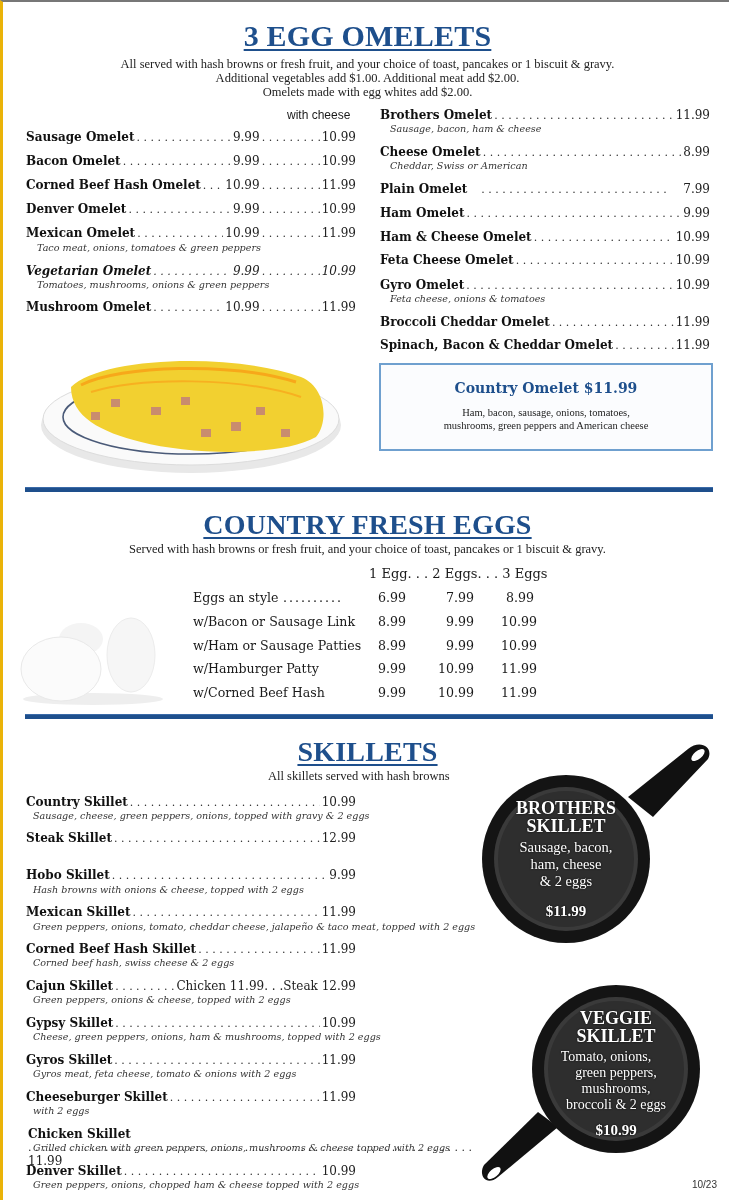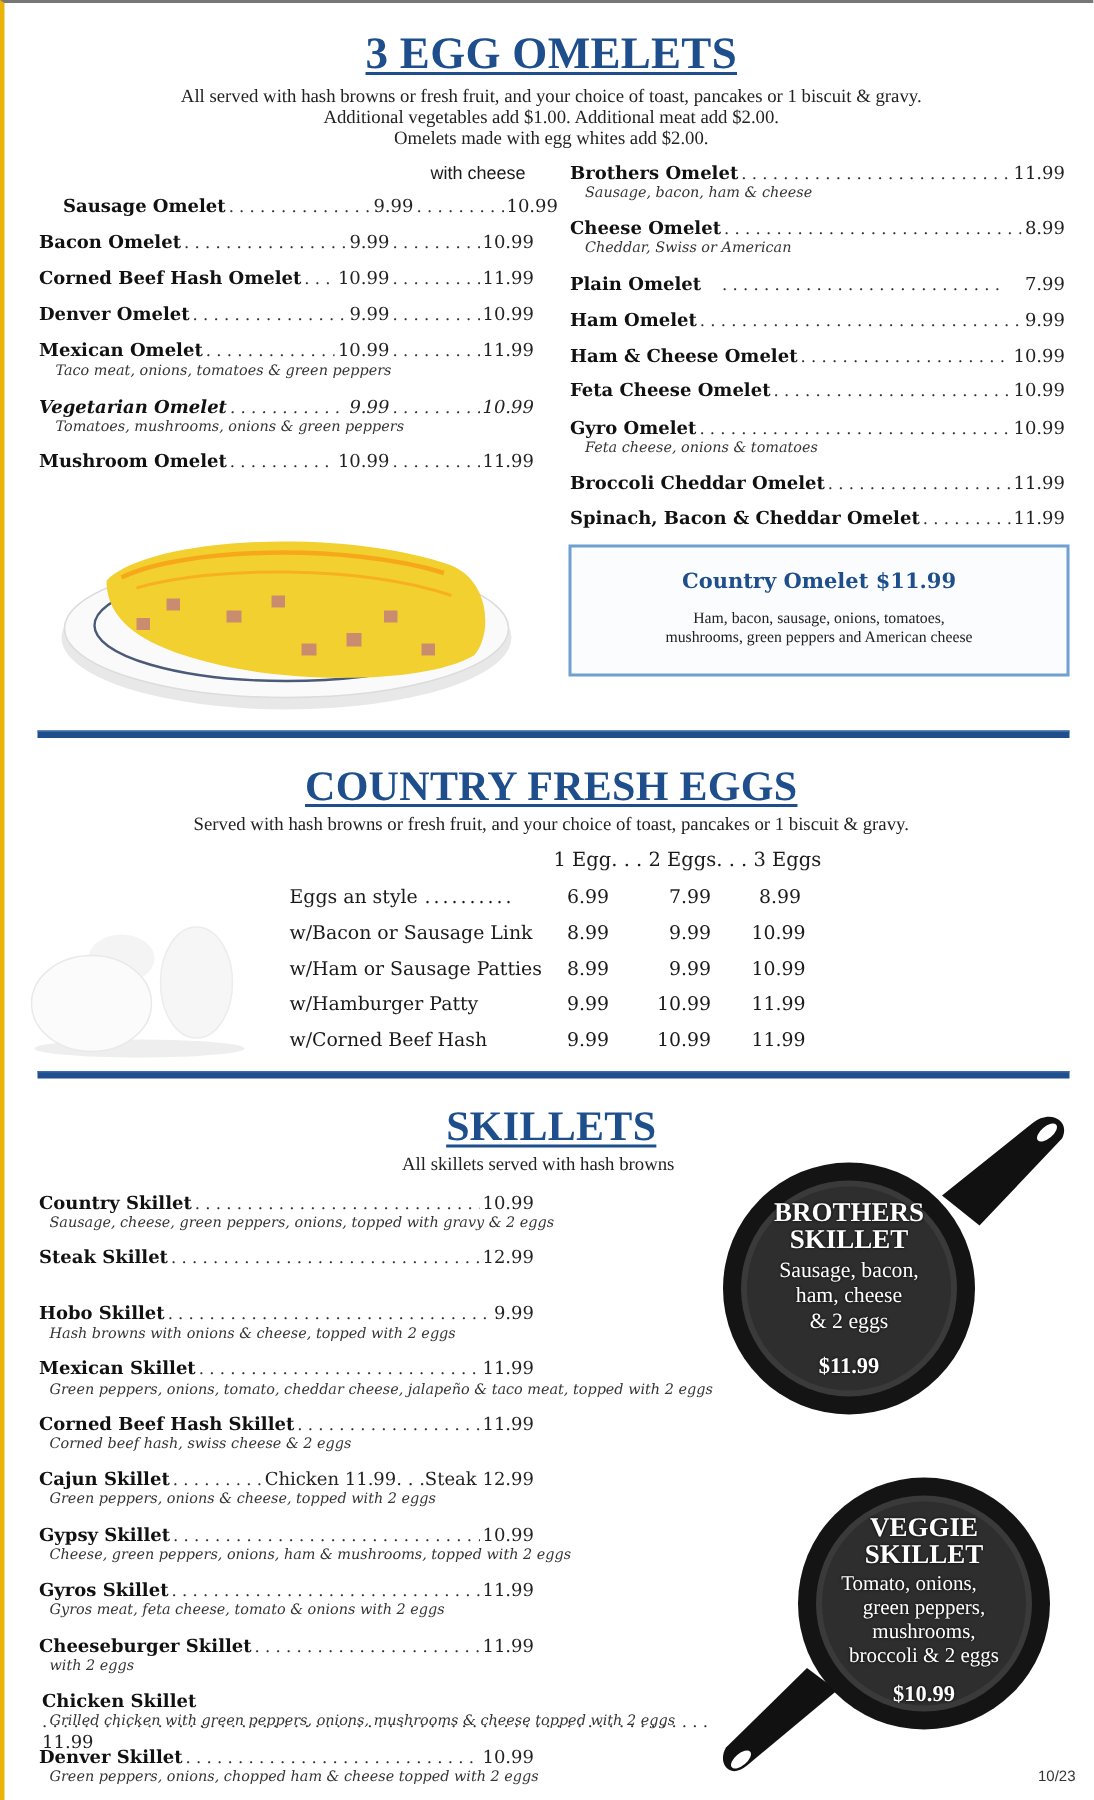--- a/index.html
+++ b/index.html
@@ -30,21 +30,21 @@
 
 <div class="page">
 
   <div class="abs title" style="left:0;width:729px;top:17px;font-size:30px;">3 EGG OMELETS</div>
   <div class="abs sub" style="left:0;width:729px;top:55px;">All served with hash browns or fresh fruit, and your choice of toast, pancakes or 1 biscuit &amp; gravy.</div>
   <div class="abs sub" style="left:0;width:729px;top:69px;">Additional vegetables add $1.00. Additional meat add $2.00.</div>
   <div class="abs sub" style="left:0;width:729px;top:83px;">Omelets made with egg whites add $2.00.</div>
 
   <div class="abs" style="left:284px;top:106px;font-size:12px;font-family:Liberation Sans, sans-serif;">with cheese</div>
 
-  <div class="row" style="left:39px;top:128px;width:330px;">
+  <div class="row" style="left:23px;top:128px;width:330px;">
     <span class="name">Sausage Omelet</span>
       <span class="dots" style="max-width:100px"></span>
     <span class="price">9.99</span>
       <span class="dots" style="flex:0 0 58px"></span>
     <span class="price">10.99</span>
   </div>
   <div class="row" style="left:23px;top:152px;width:330px;">
     <span class="name">Bacon Omelet</span>
       <span class="dots"></span>
     <span class="price">9.99</span>

